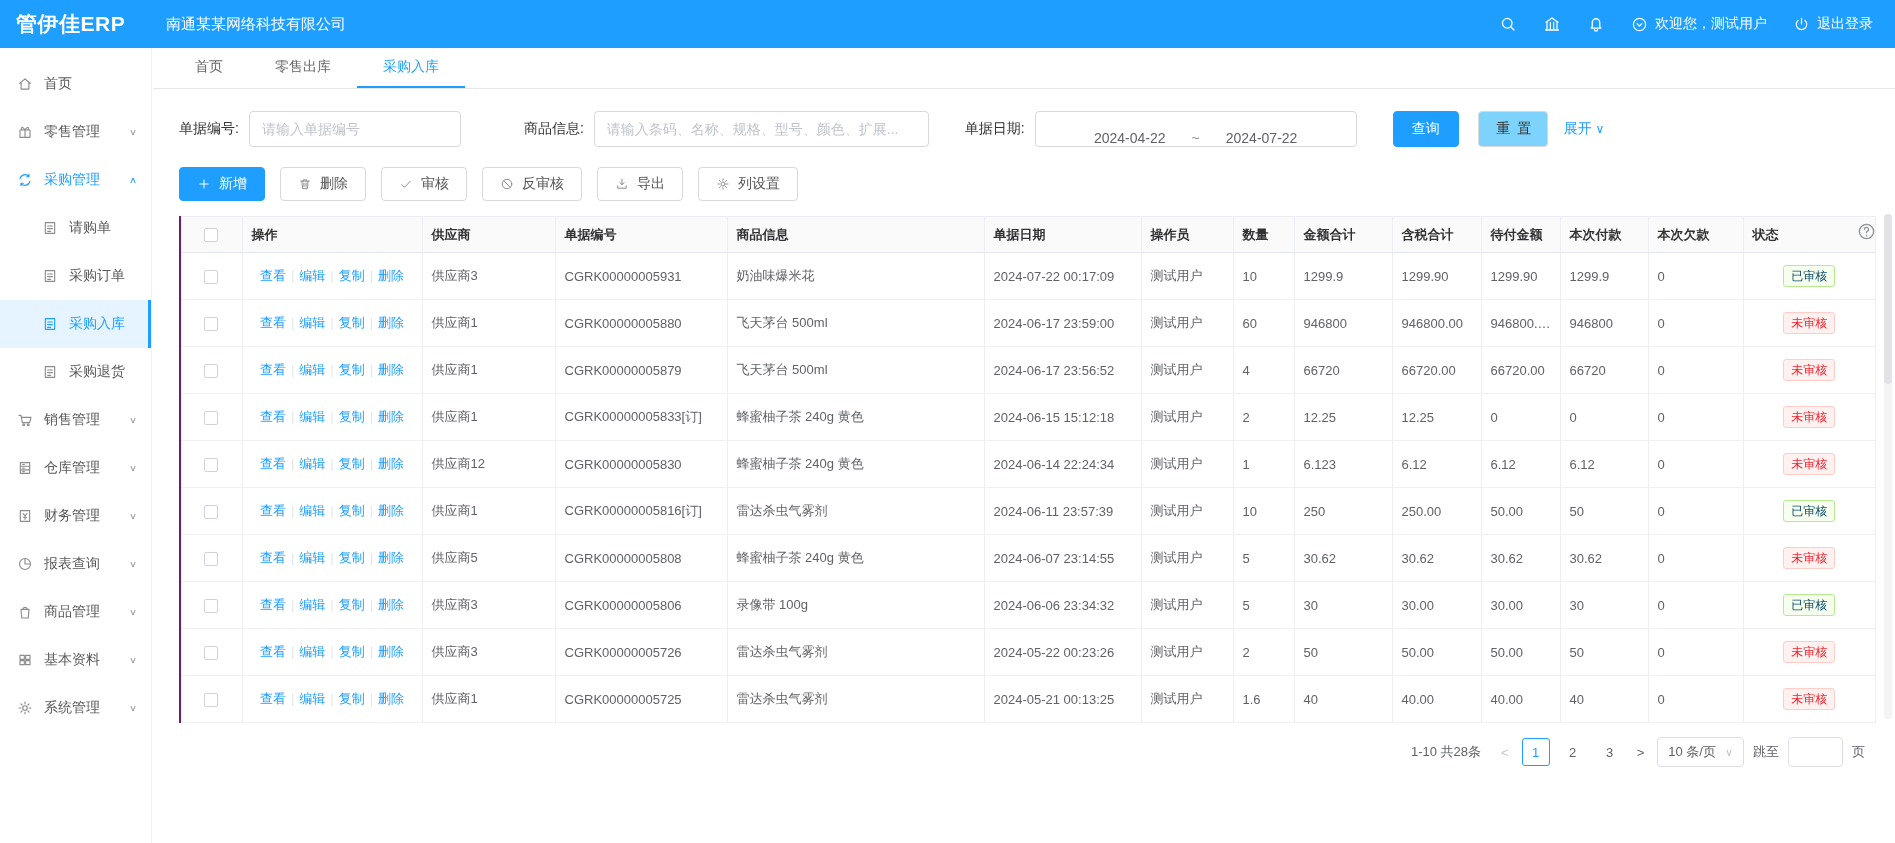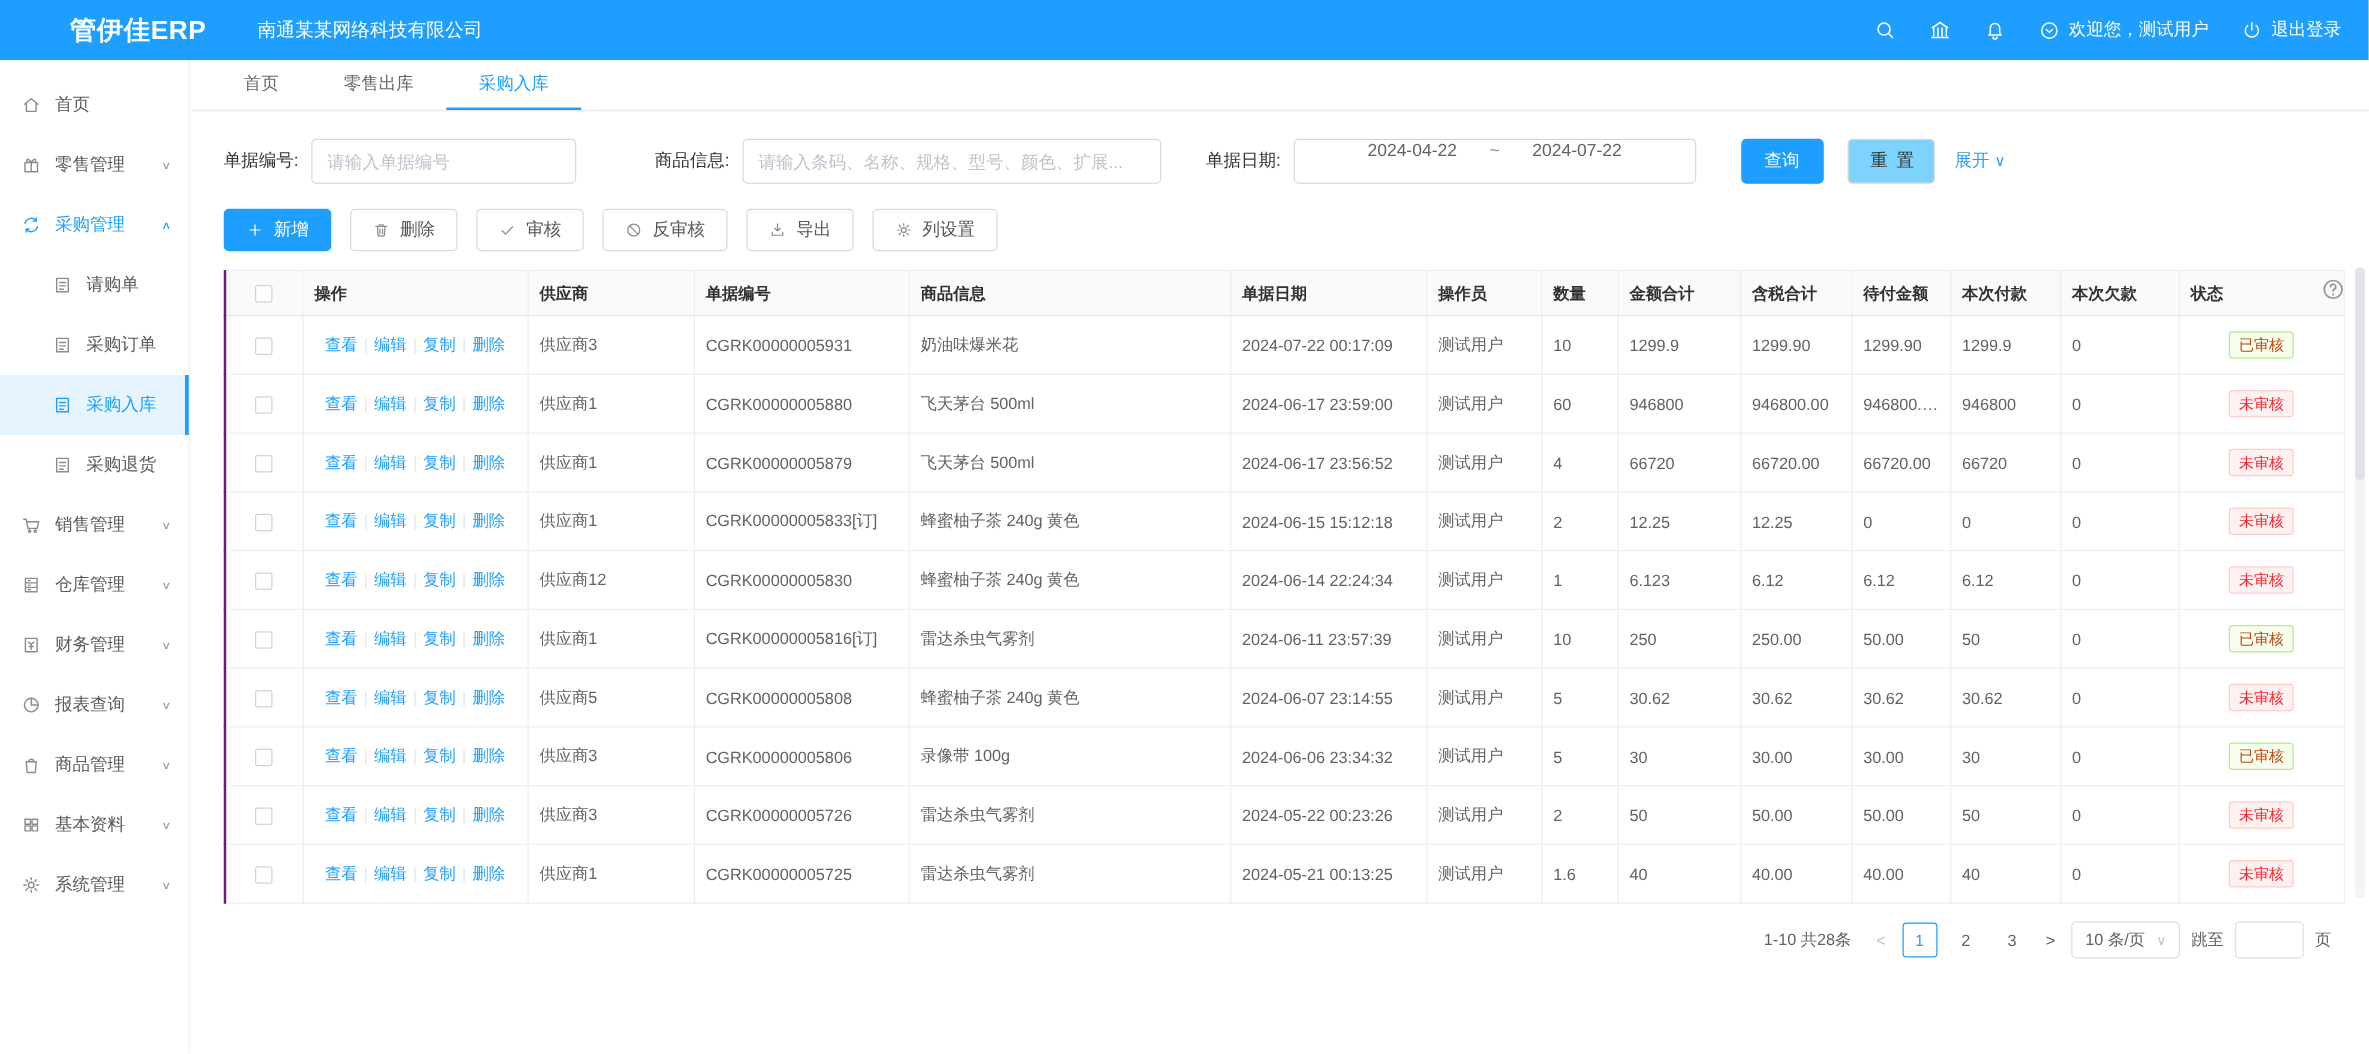--- a/index.html
+++ b/index.html
@@ -2,21 +2,21 @@
 <html lang="zh"><head>
 <meta charset="utf-8">
 <style>
   * { box-sizing: border-box; margin: 0; padding: 0; }
   html,body { width:1895px; height:843px; overflow:hidden; background:#fff;
     font-family:"Liberation Sans","DejaVu Sans",sans-serif; }
   svg.ic { stroke:currentColor; fill:none; stroke-width:1.7; stroke-linecap:round; stroke-linejoin:round; }
 
   
   .topbar { height:48px; background:#1e9fff; color:#fff; display:flex; align-items:center; }
-  .logo { width:152px; padding-left:16px; font-size:21px; font-weight:bold; letter-spacing:.5px; white-space:nowrap;margin-left:40px; }
+  .logo { width:152px; padding-left:16px; font-size:21px; font-weight:bold; letter-spacing:.5px; white-space:nowrap; }
   .company { font-size:15px; padding-left:14px; }
   .topbar-right { margin-left:auto; display:flex; align-items:center; gap:26px; padding-right:22px; }
   .tb-icon { width:18px; height:18px; cursor:pointer; display:block; }
   .tb-group { display:flex; align-items:center; gap:7px; font-size:14px; cursor:pointer; white-space:nowrap; }
   .tb-group svg { width:17px; height:17px; }
 
   
   .sidebar { position:absolute; top:48px; left:0; bottom:0; width:152px; background:#fff;
     border-right:1px solid #eef0f3; padding-top:12px; }
   .side-item { height:48px; display:flex; align-items:center; padding-left:17px; cursor:pointer;
@@ -41,21 +41,21 @@
   .filters { display:flex; align-items:center; padding:22px 0 0 26px; font-size:14px; color:#333; }
   .filters label { white-space:nowrap; }
   .inp { height:36px; border:1px solid #d9d9d9; border-radius:4px; font-size:14px; color:#737373;
     padding:0 12px; outline:none; font-family:inherit; }
   .inp::placeholder { color:#bfc4cc; }
   #order-no-input { width:212px; margin:0 0 0 10px; }
   #product-info-input { width:335px; margin:0 0 0 10px; }
   .gap { width:63px; flex:none; }
   .gap2 { width:36px; flex:none; }
   .datebox { height:36px; width:322px; margin-left:10px; border:1px solid #d9d9d9; border-radius:4px;
-    display:flex; align-items:flex-start; justify-content:center; gap:26px; color:#606266; cursor:pointer; }
+    display:flex; align-items:flex-end; justify-content:center; gap:26px; color:#606266; cursor:pointer; }
   .datebox .sep { color:#909399; }
   .btn { height:36px; border-radius:4px; font-size:14px; cursor:pointer; font-family:inherit;
     border:1px solid #d9d9d9; background:#7dd3fc; color:#333; }
   .btn-primary { background:#1e9fff; border-color:#1e9fff; color:#fff; }
   #search-button { width:66px; margin-left:36px; }
   #reset-button { width:70px; margin-left:19px; letter-spacing:7px; padding-left:9px; }
   .expand-link { color:#1e9fff; margin-left:16px; cursor:pointer; white-space:nowrap; }
   .expand-link .v { font-size:12px; }
 
   
@@ -74,21 +74,21 @@
   th, td { border-right:1px solid #ebeef5; border-bottom:1px solid #f0f0f0; padding:0 9px;
     text-align:left; overflow:hidden; white-space:nowrap; text-overflow:ellipsis; }
   thead th { height:36px; background:#fafafa; color:#303133; font-weight:bold; border-bottom:1px solid #e4e7ed; }
   tbody td { height:47px; }
   th.c, td.c { text-align:center; }
   .checkbox { display:inline-block; width:14px; height:14px; border:1px solid #d0d3d9; border-radius:2px;
     background:#fff; vertical-align:middle; cursor:pointer; }
   .ops a { color:#1e9fff; text-decoration:none; cursor:pointer; }
   .ops i { font-style:normal; color:#e3e6ea; margin:0 5px; }
   .badge { display:inline-block; font-size:12px; line-height:18px; padding:1px 7px; border-radius:3px; }
-  .badge[data-status="approved"] { color:#c2410c; background:#f6ffed; border:1px solid #b7eb8f; }
+  .badge[data-status="approved"] { color:#0c4a6e; background:#f6ffed; border:1px solid #b7eb8f; }
   .badge[data-status="pending"] { color:#f5222d; background:#fff1f0; border:1px solid #ffccc7; }
 
   
   .vscroll { position:absolute; right:3px; top:166px; width:8px; height:505px; background:#f4f4f5; border-radius:4px; }
   .vscroll .thumb { width:8px; height:170px; background:#e1e3e6; border-radius:4px; }
 
   
   .pager { display:flex; align-items:center; justify-content:flex-end; gap:9px;
     margin:14px 30px 0 0; font-size:13px; color:#606266; }
   .pager .summary { margin-right:7px; }

